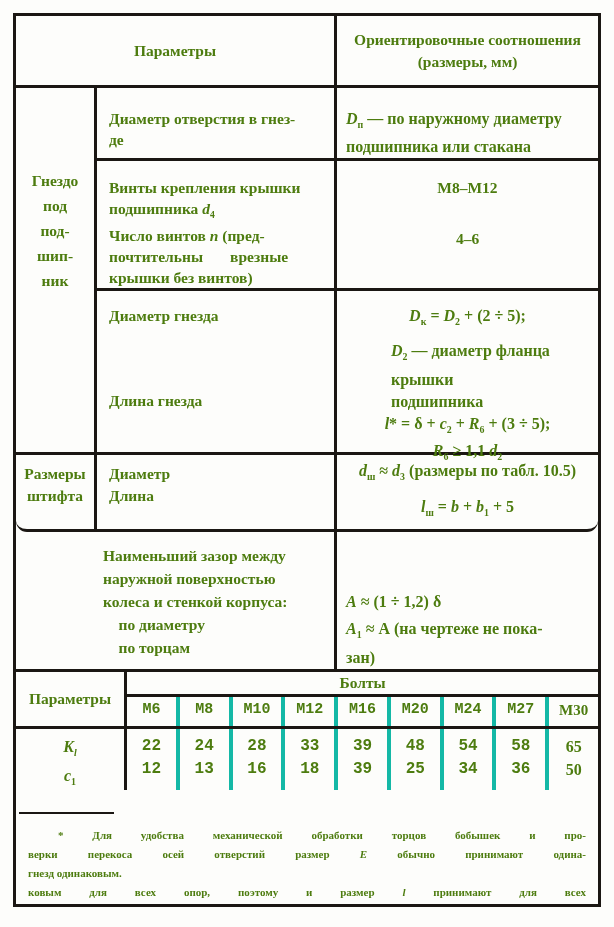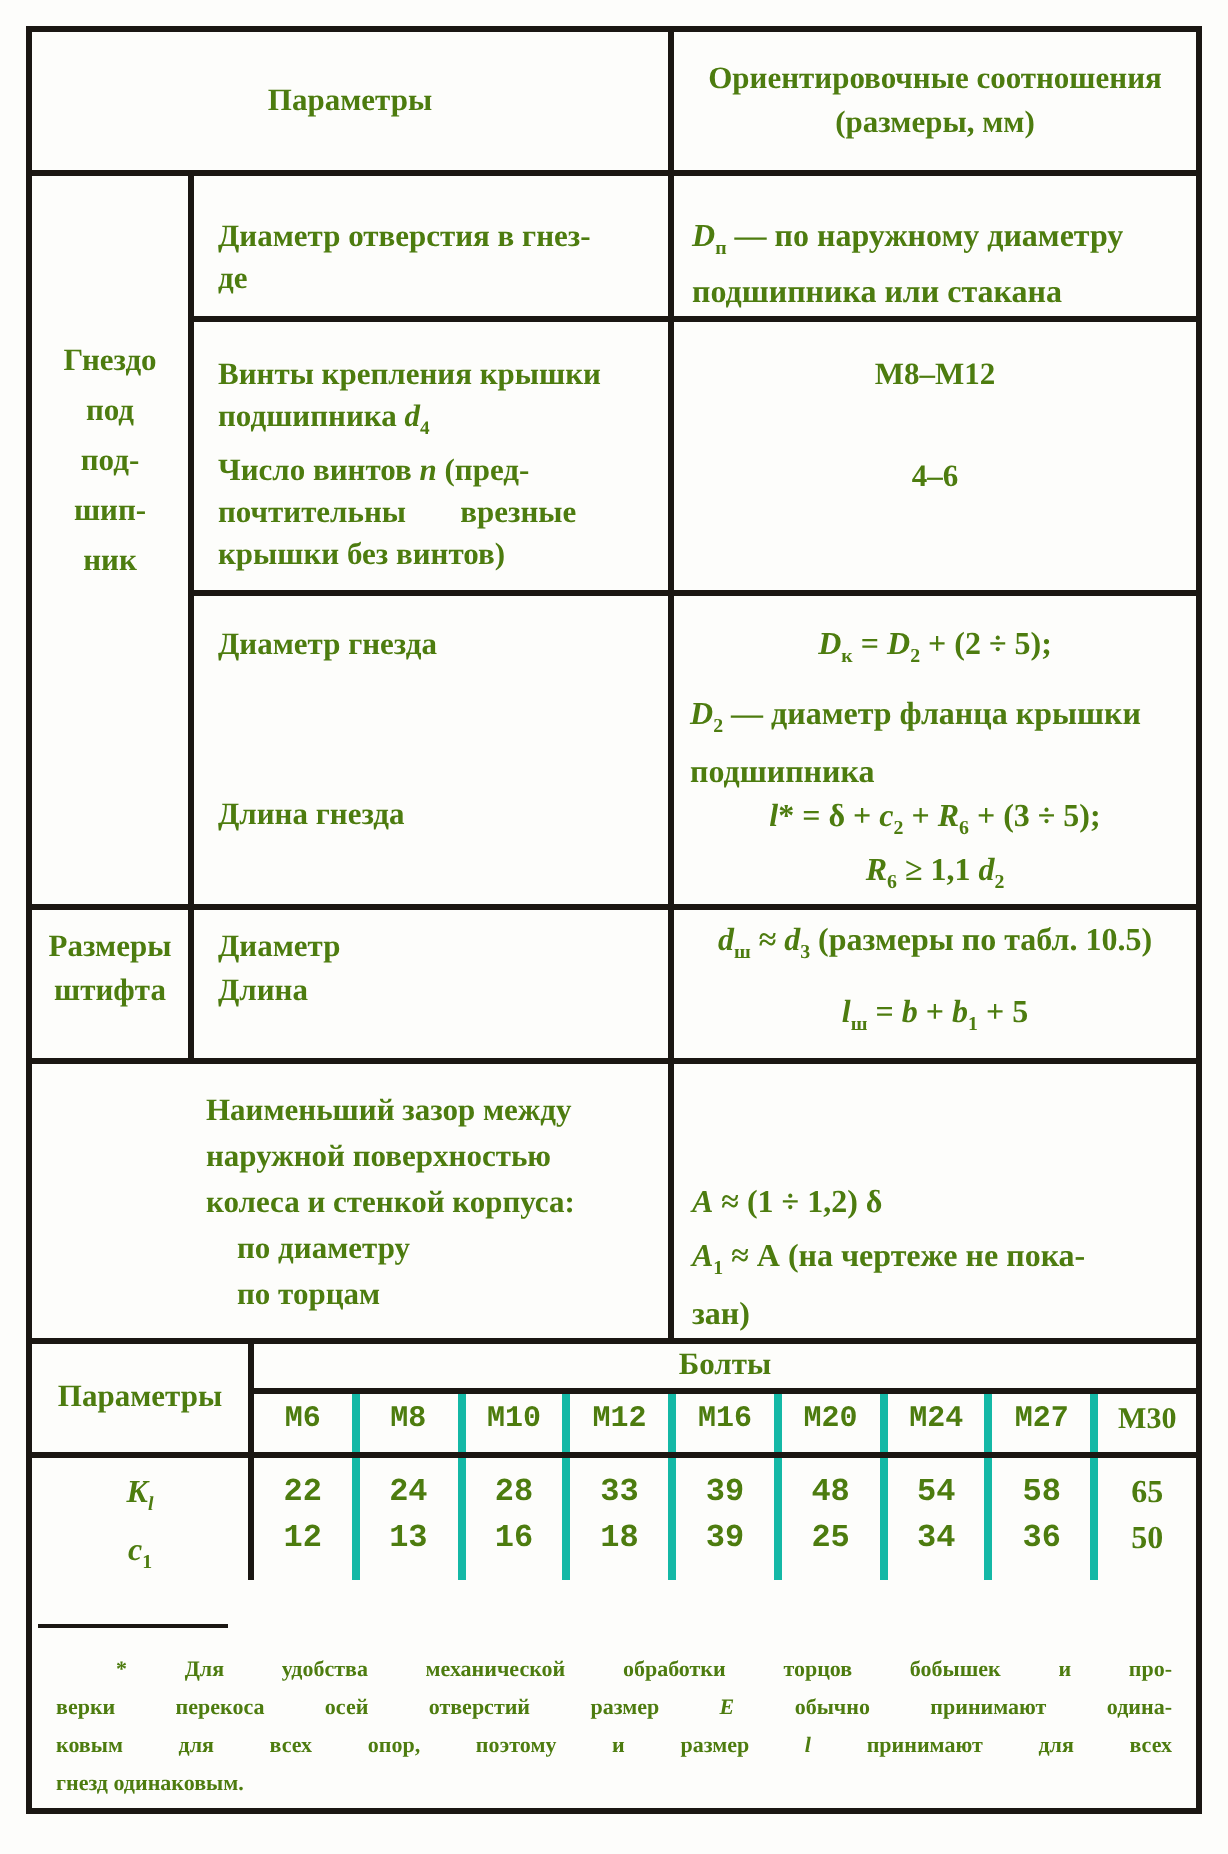--- a/index.html
+++ b/index.html
@@ -41,25 +41,25 @@
   .pcell { width:240px; padding-left:12px; padding-right:8px; line-height:21px; }
   .vcell { flex:1; line-height:21px; }
   .sr1 .pcell { padding-top:20px; }
   .sr1 .vcell { padding-top:20px; padding-left:9px; padding-right:4px; line-height:22px; }
   .sr2 .pcell { padding-top:16px; }
   .sr2 .vcell { padding-top:16px; text-align:center; }
   .v-count { margin-top:30px; }
   .sr3 .pcell { padding-top:14px; }
   .sr3 .vcell { padding-top:14px; }
   .p-len { margin-top:64px; }
-  .v-d2 { text-align:left; padding-left:8px; padding-right:2px; margin-top:8px; line-height:22px; }
+  .v-d2 { text-align:left; padding-left:8px; padding-right:2px; margin-top:8px; line-height:22px;margin-left:46px; }
   .v-l  { }
 
   
-  .row-pin { height:77px; display:flex; }
+  .row-pin { height:77px; display:flex;border-radius:11px; }
   .pin-group { width:81px; padding-top:8px; text-align:center; line-height:22px; }
   .pin-param { width:240px; padding:8px 4px 0 12px; line-height:22px; }
   .pin-value { flex:1; text-align:center; padding-top:5px; line-height:22px; }
   .pin-value .v2 { margin-top:8px; }
 
   
   .row-gap { height:140px; display:flex; }
   .gap-param { width:321px; padding:12px 4px 0 87px; line-height:23px; }
   .gap-value { flex:1; padding:58px 4px 0 9px; line-height:23px; }
   .gap-value .v2 { margin-top:4px; }
@@ -234,19 +234,19 @@
             </div>
         </div>
       </div>
     </div>
 
     <div class="row-footnote">
       <div class="fn-rule"></div>
       <div class="fn-text">
         <div class="fn-line first"><span>* Для удобства механической обработки торцов бобышек и про-</span></div>
         <div class="fn-line"><span>верки перекоса осей отверстий размер </span><span class="it">E</span><span> обычно принимают одина-</span></div>
+        <div class="fn-line last"><span>гнезд одинаковым.</span></div>
         <div class="fn-line"><span>ковым для всех опор, поэтому и размер </span><span class="it">l</span><span> принимают для всех</span></div>
-        <div class="fn-line last"><span>гнезд одинаковым.</span></div>
       </div>
     </div>
 
   </div>
 </div>
 
 </body></html>

